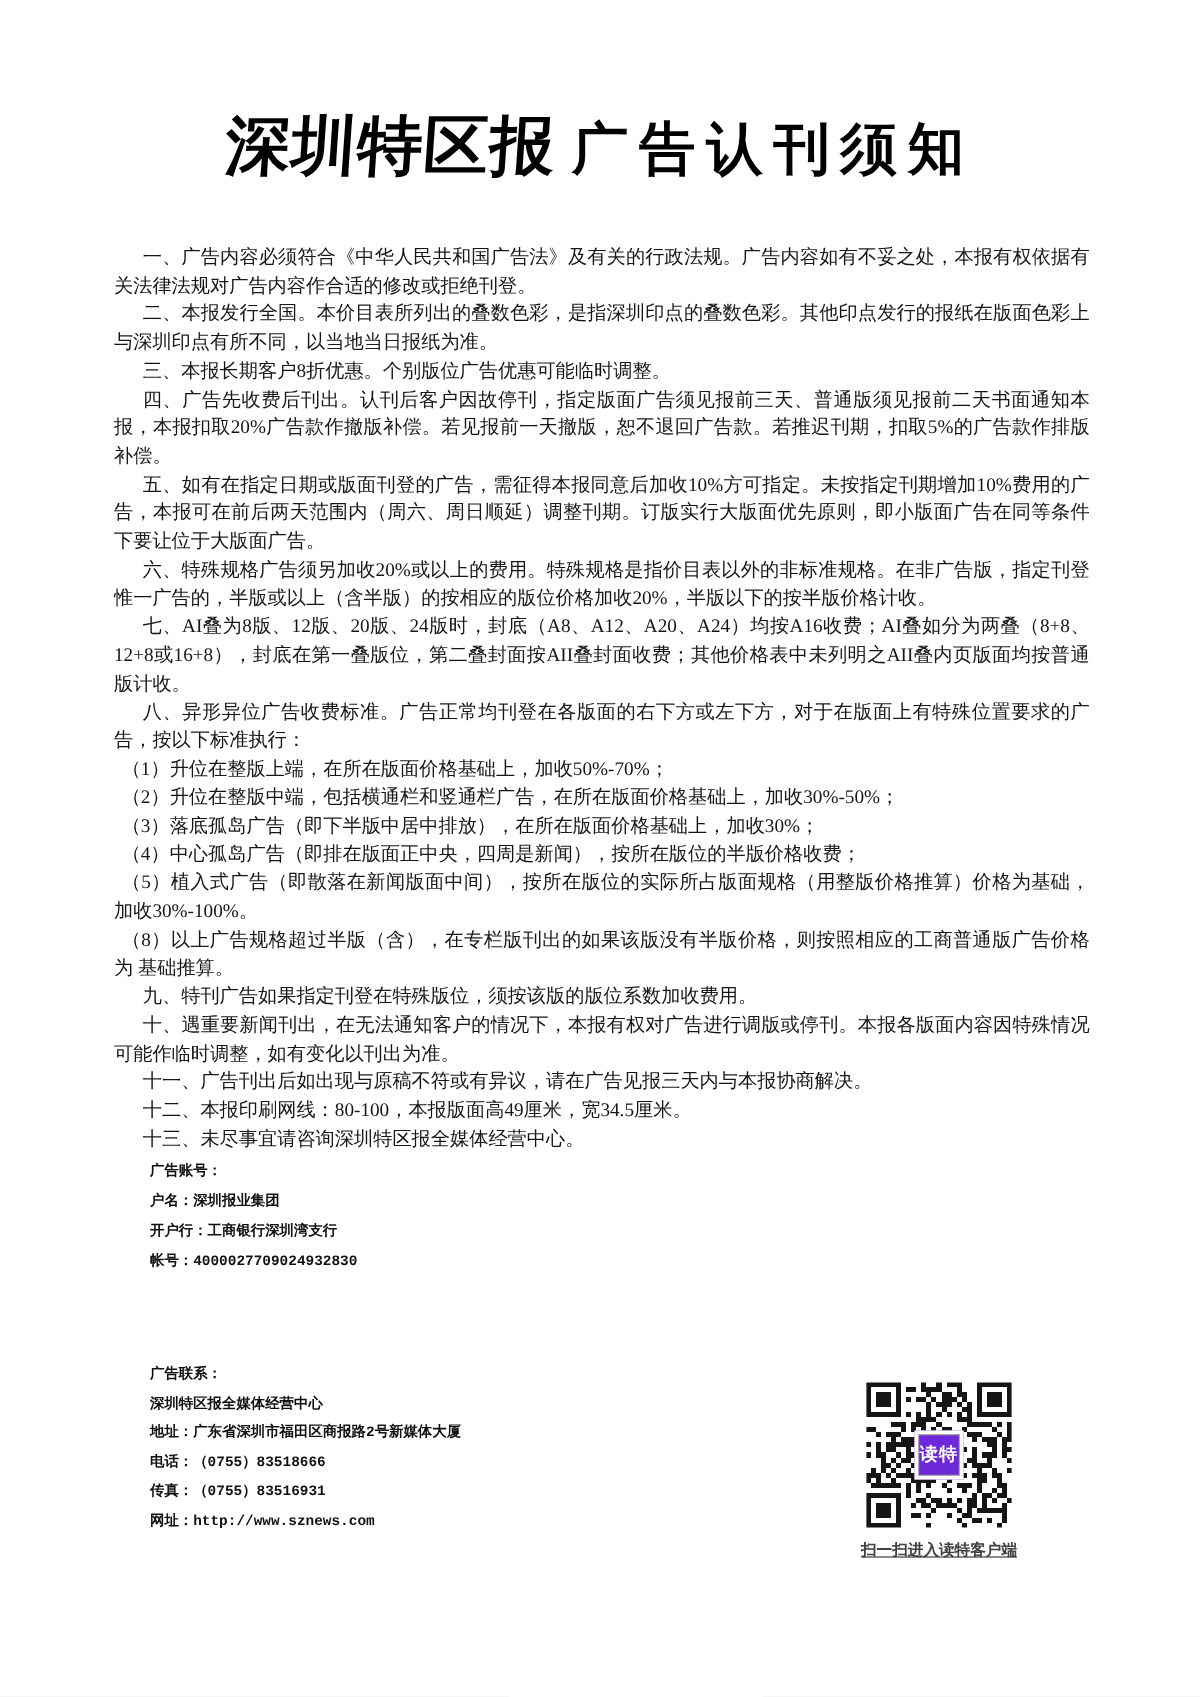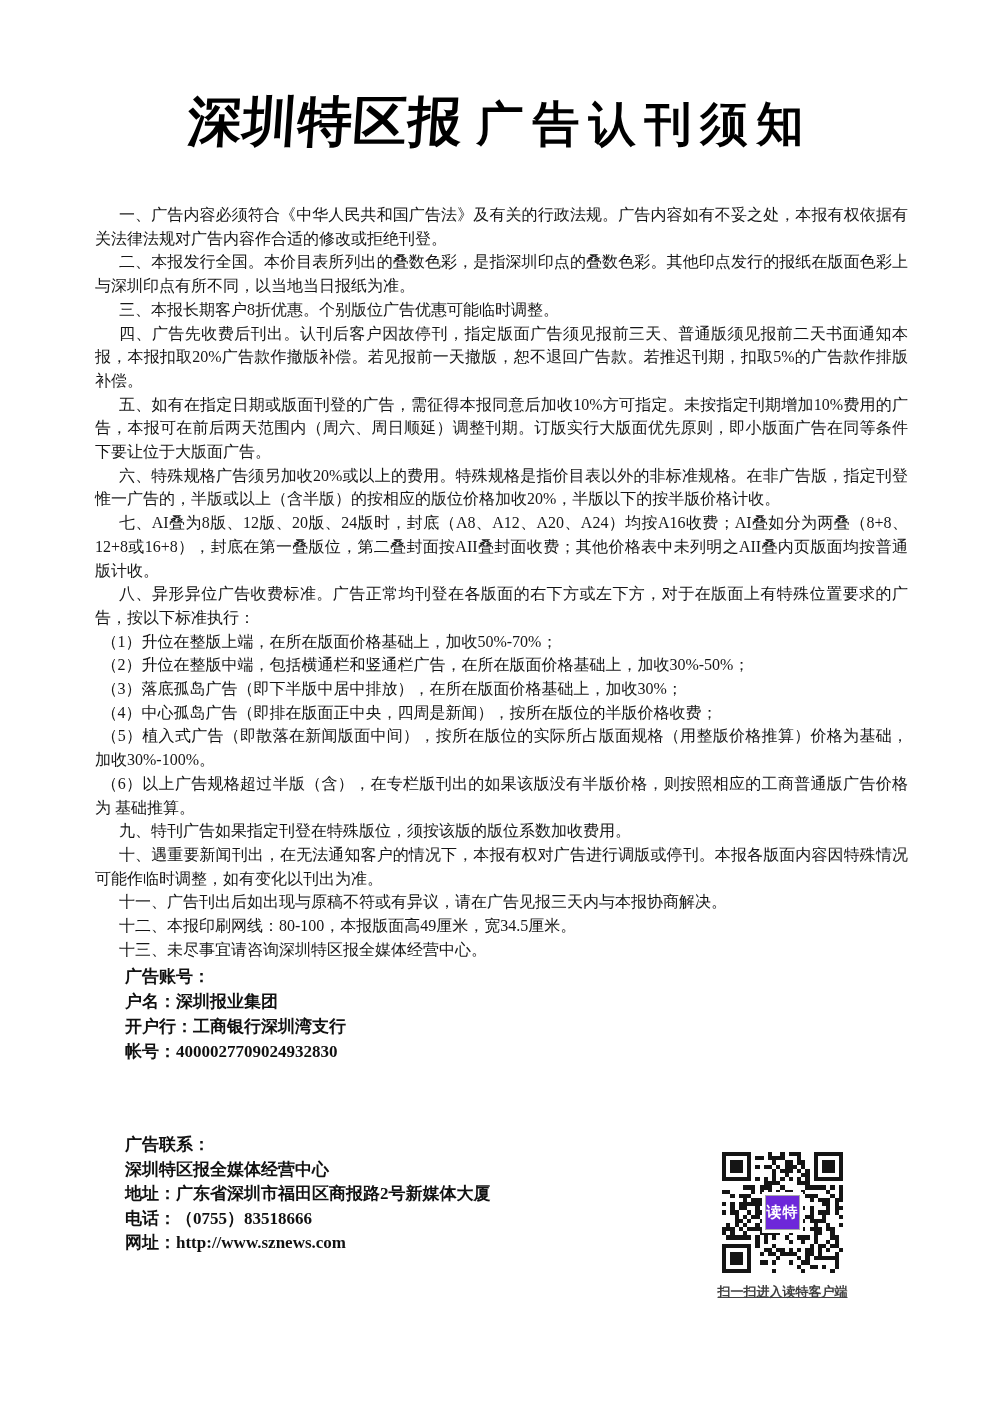--- a/index.html
+++ b/index.html
@@ -27,22 +27,22 @@
   .notice{
     position:absolute;left:95px;top:203px;width:813px;
     font-size:16px;line-height:23.7px;text-align:justify;
     text-justify:inter-ideograph;
   }
   .notice p{margin:0;text-indent:1.5em;}
   .notice p.sub{text-indent:0.4em;}
   
   .account,.contact{
     position:absolute;left:125px;
-    font-family:Liberation Serif, serif;
-    font-weight:bold;font-size:17px;color:#111;
+    font-family:Liberation Mono, monospace;
+    font-weight:bold;font-size:12px;color:#111;
   }
   .account{top:964px;line-height:25px;}
   .contact{top:1133px;line-height:24.6px;}
   .account p,.contact p{margin:0;}
   
   .qr-wrap{position:absolute;left:722px;top:1152px;width:121px;height:121px;}
   .qr-wrap svg{display:block;width:121px;height:121px;}
   .qr-logo{
     position:absolute;left:40px;top:40px;width:41px;height:41px;
     background:#6d28d9;border:3px solid #ffffff;box-sizing:border-box;
@@ -87,21 +87,21 @@
       <p class="sub">（1）升位在整版上端，在所在版面价格基础上，加收50%-70%；</p>
 
       <p class="sub">（2）升位在整版中端，包括横通栏和竖通栏广告，在所在版面价格基础上，加收30%-50%；</p>
 
       <p class="sub">（3）落底孤岛广告（即下半版中居中排放），在所在版面价格基础上，加收30%；</p>
 
       <p class="sub">（4）中心孤岛广告（即排在版面正中央，四周是新闻），按所在版位的半版价格收费；</p>
 
       <p class="sub">（5）植入式广告（即散落在新闻版面中间），按所在版位的实际所占版面规格（用整版价格推算）价格为基础，加收30%-100%。</p>
 
-      <p class="sub">（6）以上广告规格超过半版（含），在专栏版刊出的如果该版没有半版价格，则按照相应的工商普通版广告价格为 基础推算。</p>
+      <p class="sub">（8）以上广告规格超过半版（含），在专栏版刊出的如果该版没有半版价格，则按照相应的工商普通版广告价格为 基础推算。</p>
 
       <p class="item">九、特刊广告如果指定刊登在特殊版位，须按该版的版位系数加收费用。</p>
 
       <p class="item">十、遇重要新闻刊出，在无法通知客户的情况下，本报有权对广告进行调版或停刊。本报各版面内容因特殊情况可能作临时调整，如有变化以刊出为准。</p>
 
       <p class="item">十一、广告刊出后如出现与原稿不符或有异议，请在广告见报三天内与本报协商解决。</p>
 
       <p class="item">十二、本报印刷网线：80-100，本报版面高49厘米，宽34.5厘米。</p>
 
       <p class="item">十三、未尽事宜请咨询深圳特区报全媒体经营中心。</p>
@@ -122,20 +122,21 @@
   <section class="contact">
     <p>广告联系：</p>
     <div>
 
         <p>深圳特区报全媒体经营中心</p>
 
         <p>地址：广东省深圳市福田区商报路2号新媒体大厦</p>
 
         <p>电话：（0755）83518666</p>
 
+        <p>传真：（0755）83516931</p>
 
         <p>网址：http://www.sznews.com</p>
 
       </div>
   </section>
 
   <figure class="qr-wrap" style="margin:0;">
     <svg id="qr-svg" viewBox="0 0 29 29" shape-rendering="crispEdges">
         <rect x="0" y="0" width="1" height="1" fill="#151515"></rect>
         <rect x="1" y="0" width="1" height="1" fill="#151515"></rect>

